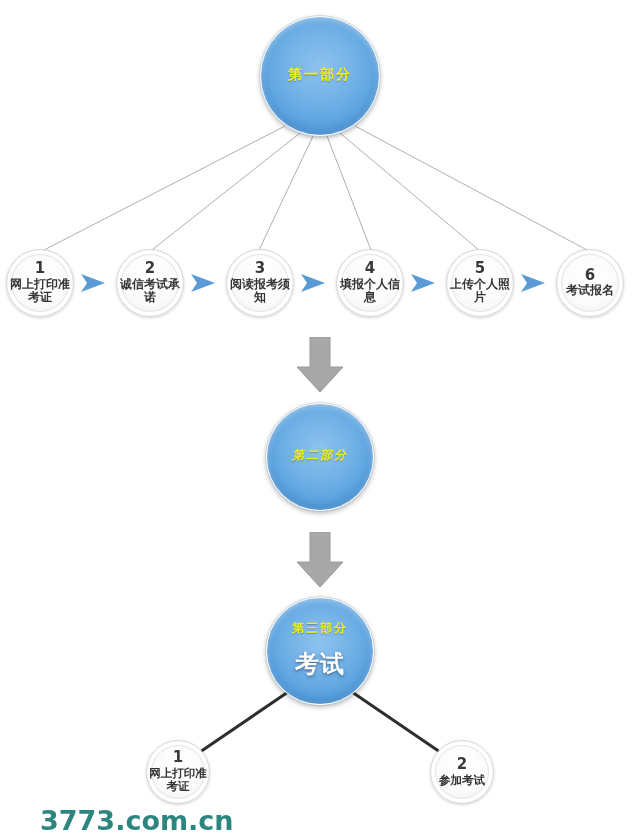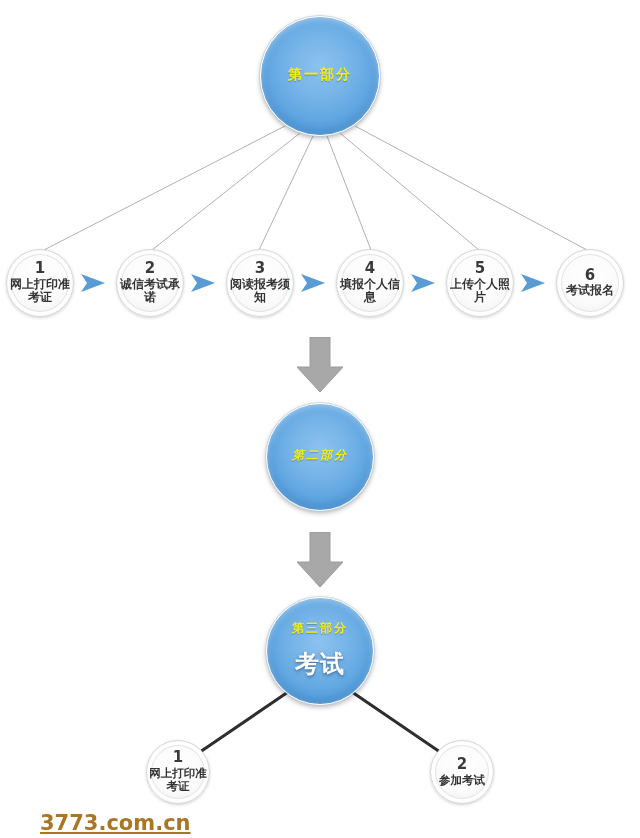--- a/index.html
+++ b/index.html
@@ -184,29 +184,28 @@
     font-style: italic;
     letter-spacing: -1px;
     line-height: 0.95;
     background: linear-gradient(100deg, #2f7fd6 0%, #4f9ae0 38%, #8fc0ea 70%, #b9d8f2 100%);
     -webkit-background-clip: text;
     background-clip: text;
     color: transparent;
     opacity: 0.92;
   }
   #watermark-sub {
-    font-size: 21px;
+    font-size: 27px;
     font-weight: bold;
     letter-spacing: 0px;
-    color: #a16207;
+    color: #0f766e;
     opacity: 0.88;
     line-height: 1;
     margin-top: -2px;
     margin-left: 34px;
-    text-decoration: underline;
   }
 </style>
 </head>
 <body>
 
 <div id="canvas">
 
   <svg id="connectors" viewBox="0 0 640 838" width="640" height="838">
 
     <g stroke="#b0b0b0" stroke-width="1" fill="none">

